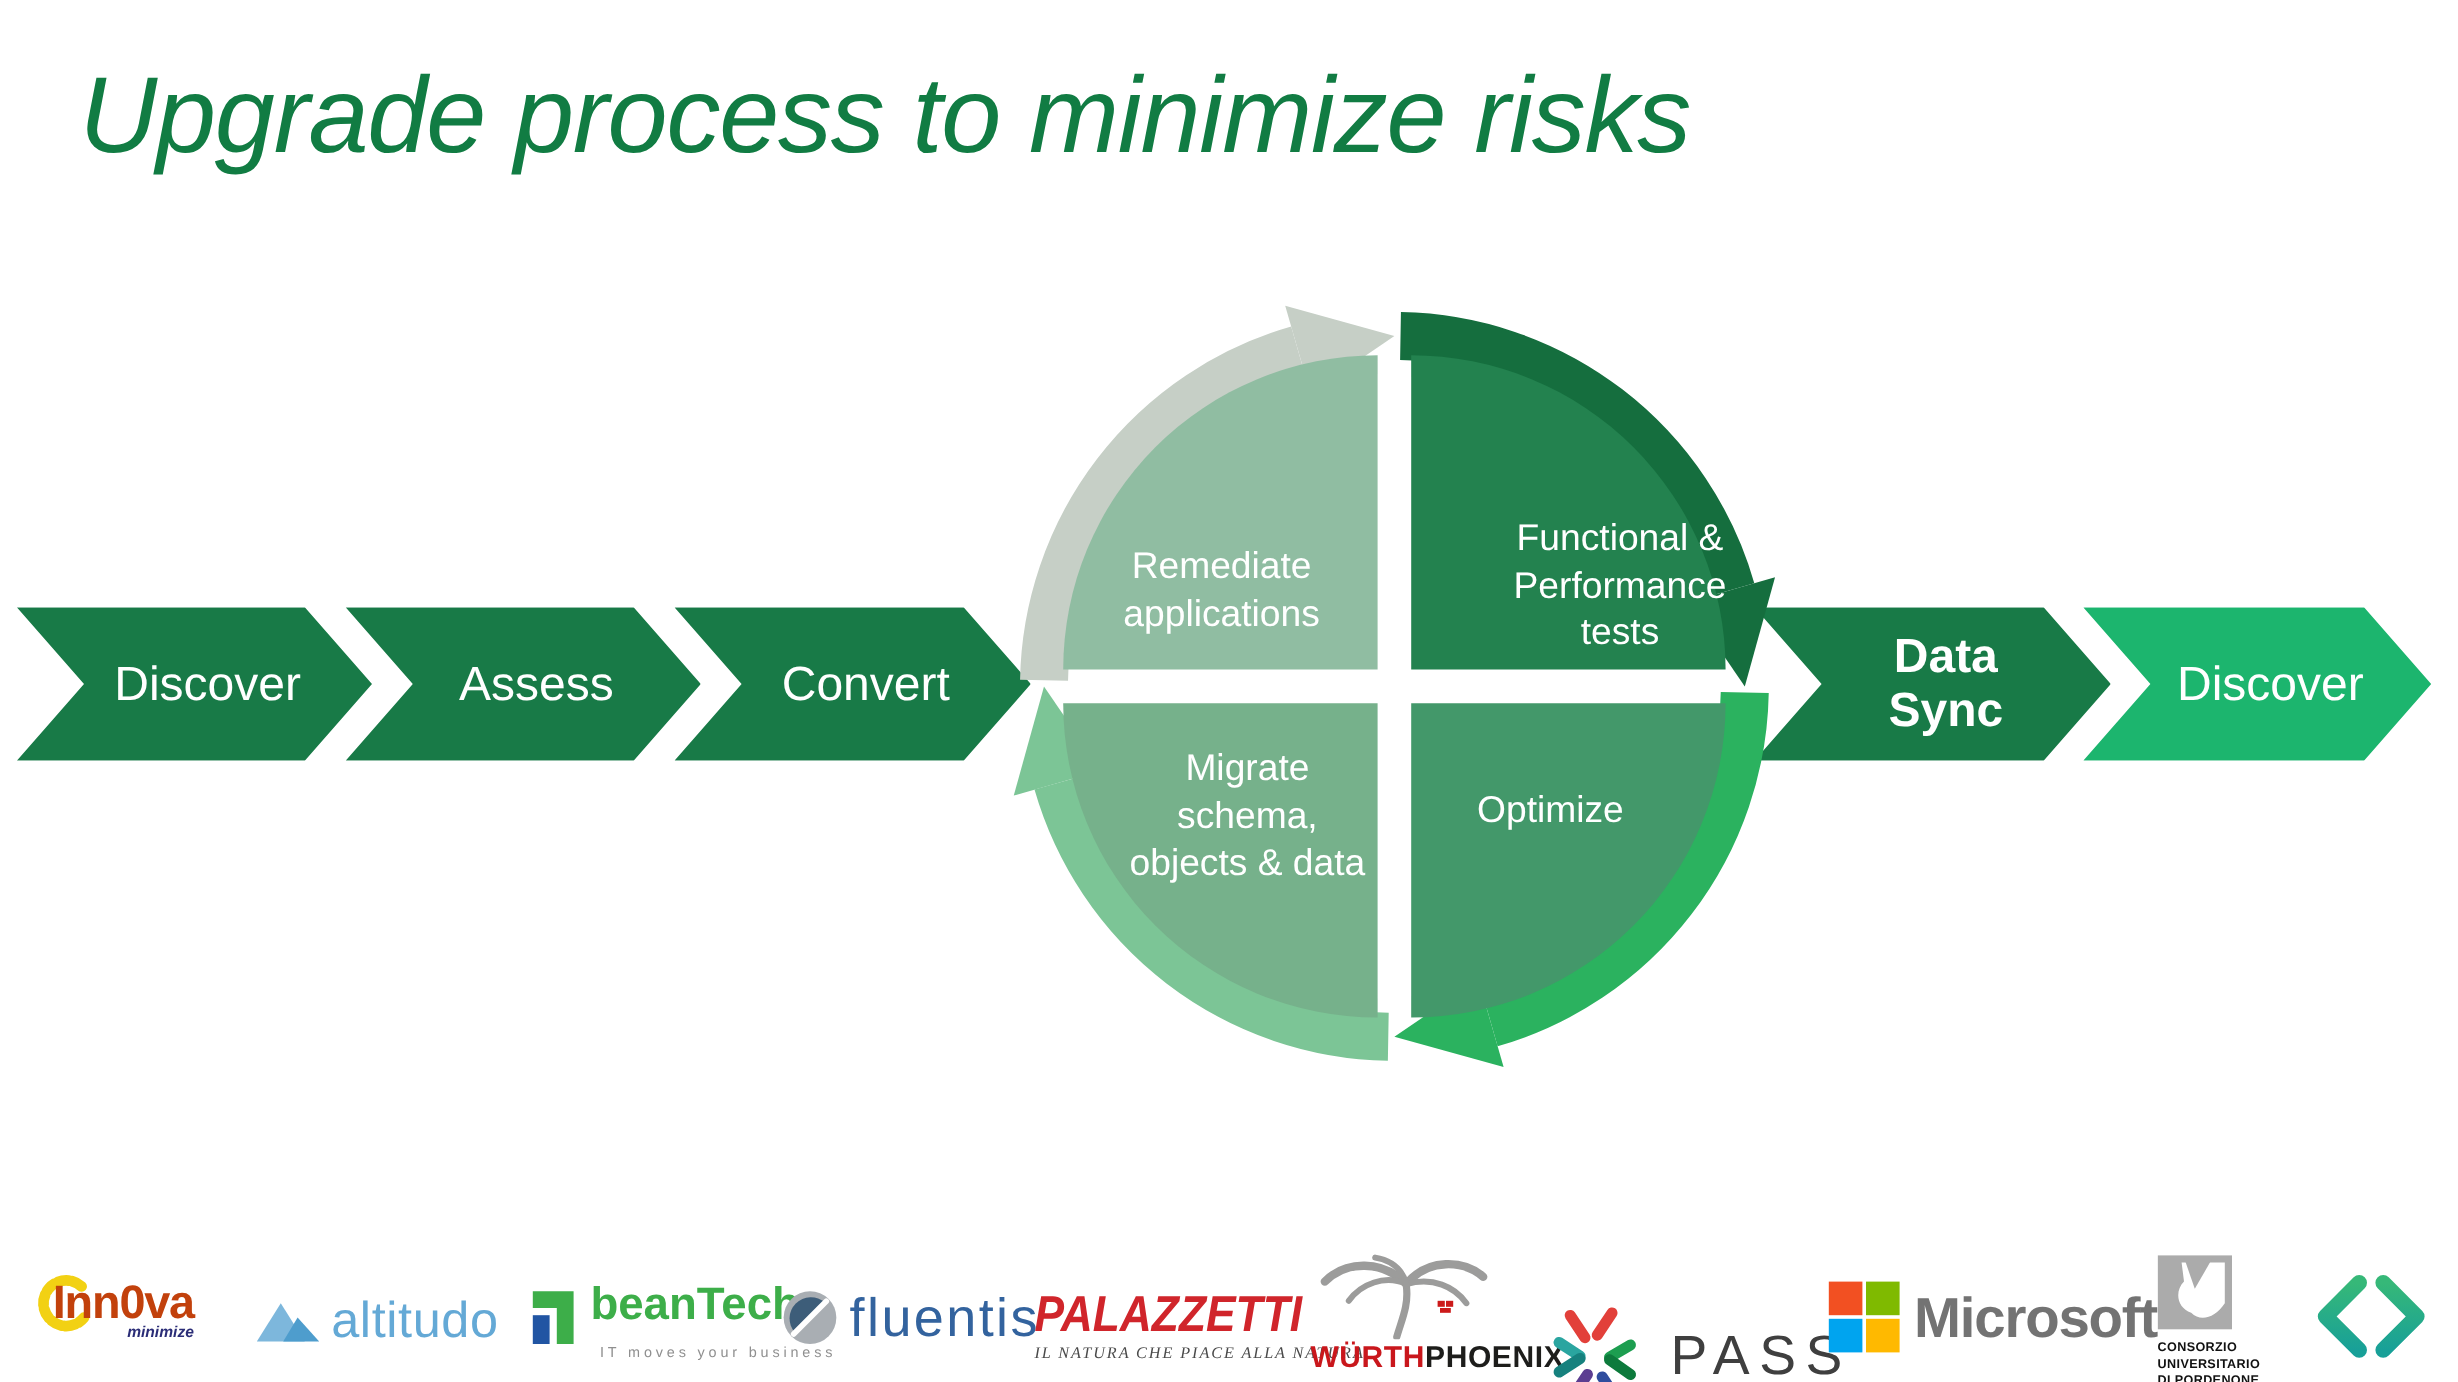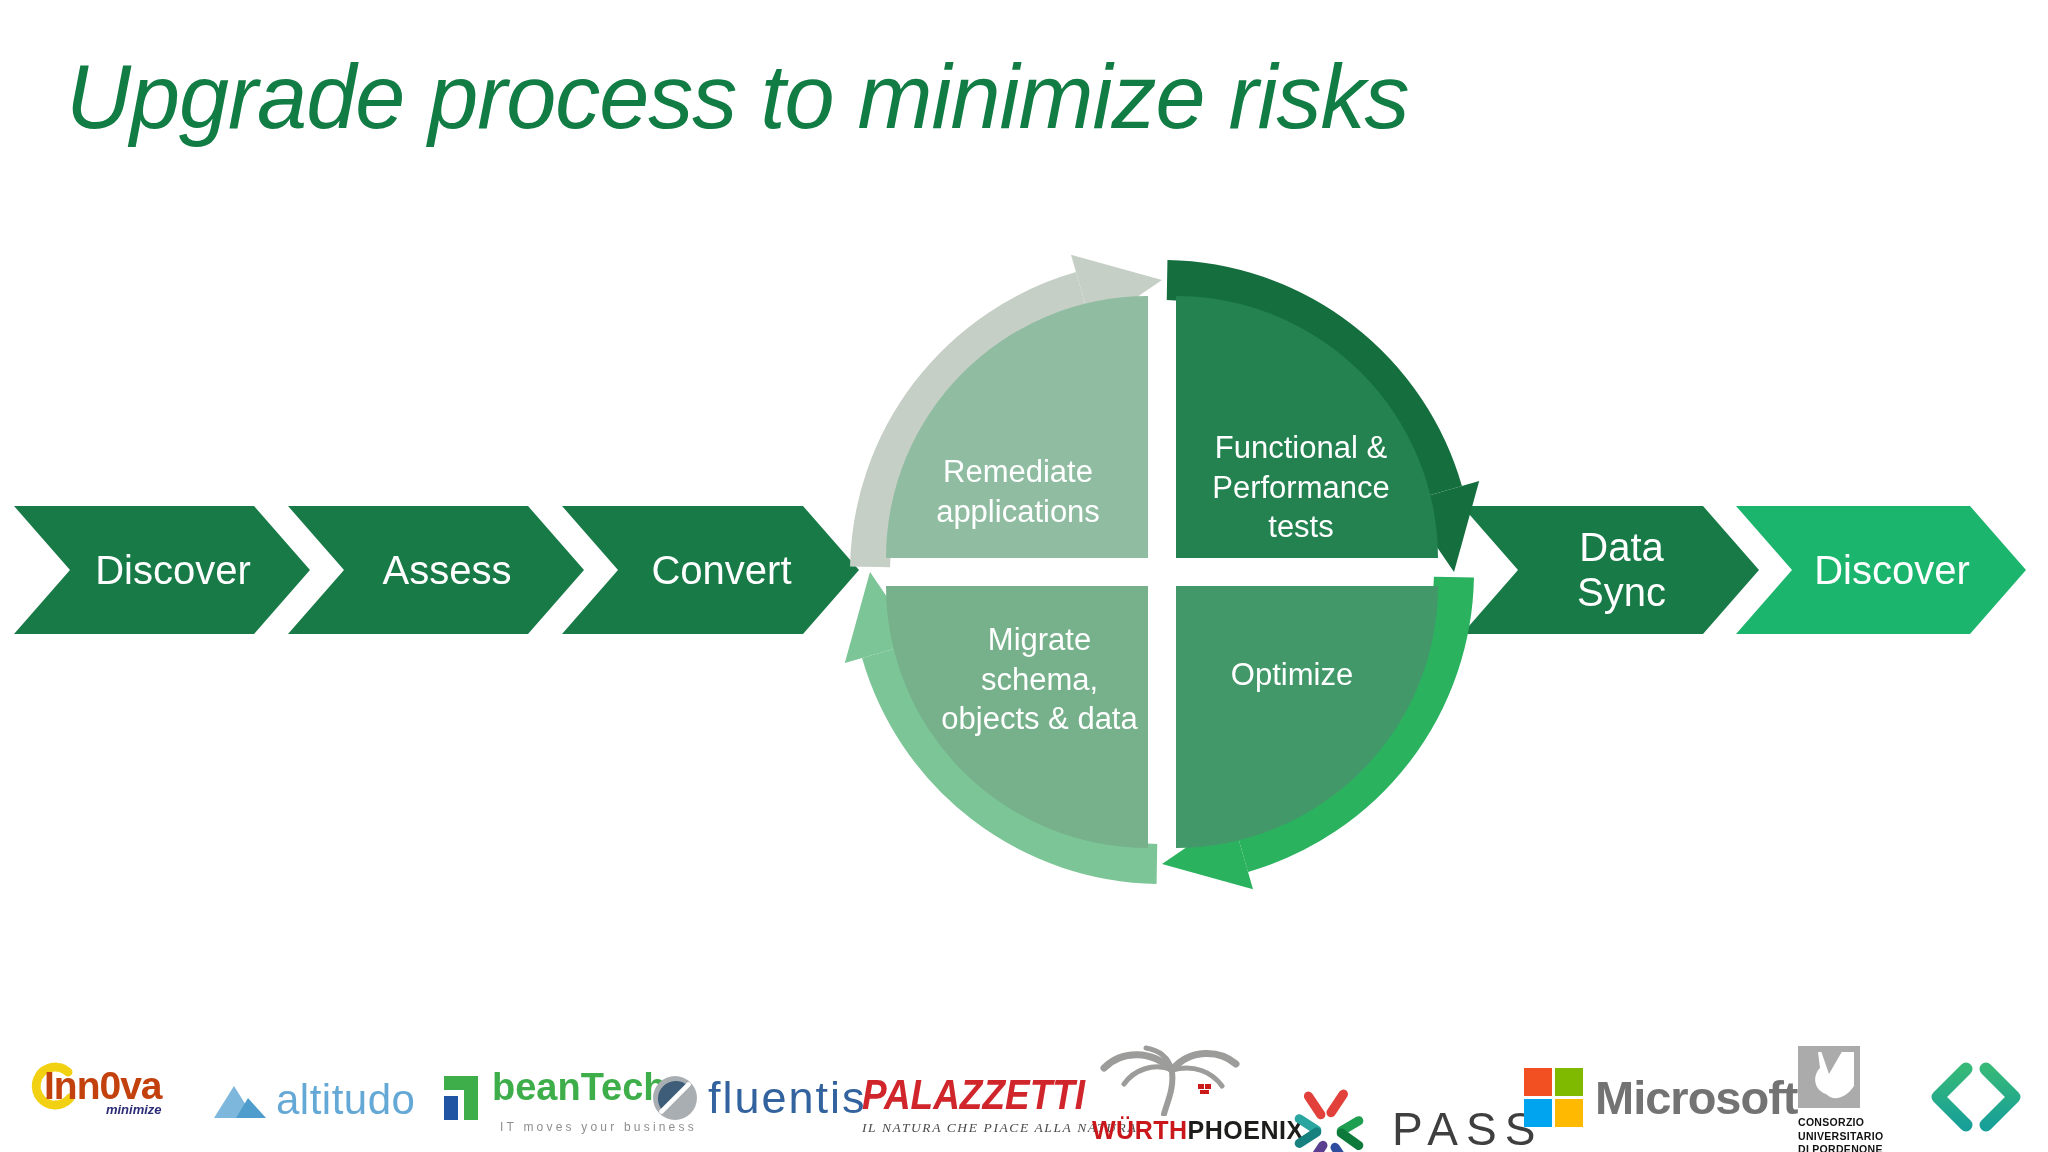--- a/index.html
+++ b/index.html
@@ -14,28 +14,28 @@
   }
   
   .chev{
     position:absolute;top:506px;height:128px;
     clip-path:polygon(0 0,calc(100% - 56px) 0,100% 50%,calc(100% - 56px) 100%,0 100%,56px 50%);
     background:#187a47;color:#fff;display:flex;align-items:center;justify-content:center;
     font-size:40px;line-height:1.12;text-align:center;
   }
   .chev .lbl{padding-left:22px;}
   .chev.cutover{background:#1cb56e;}
-  .chev.datasync .lbl{width:140px;}
+  .chev.datasync .lbl{width:140px;font-weight:bold;}
   
   .cycle-svg{position:absolute;left:812px;top:222px;width:700px;height:700px;}
   .qtext{
     position:absolute;color:#ffffff;font-size:31px;line-height:1.28;text-align:center;
   }
   .qt-remediate{left:868px;top:452px;width:300px;}
-  .qt-functional{left:1187px;top:428px;width:228px;}
+  .qt-functional{left:1236px;top:428px;width:228px;}
   .qt-migrate{left:932px;top:620px;width:215px;}
   .qt-optimize{left:1172px;top:655px;width:240px;}
   
   .logo{position:absolute;display:flex;align-items:center;}
   .innova{left:30px;top:1064px;display:block;}
   .innova .wordwrap{position:relative;display:inline-block;}
   .innova .word{font-size:39px;font-weight:700;color:#c2410c;letter-spacing:-1px;position:relative;z-index:2;margin-left:14px;}
   .innova svg{position:absolute;left:-6px;top:-6px;z-index:1;}
   .innova .sub{display:block;text-align:right;font-size:13px;font-weight:700;font-style:italic;color:#2b2d77;margin-top:-6px;}
   .altitudo{left:210px;top:1076px;}

